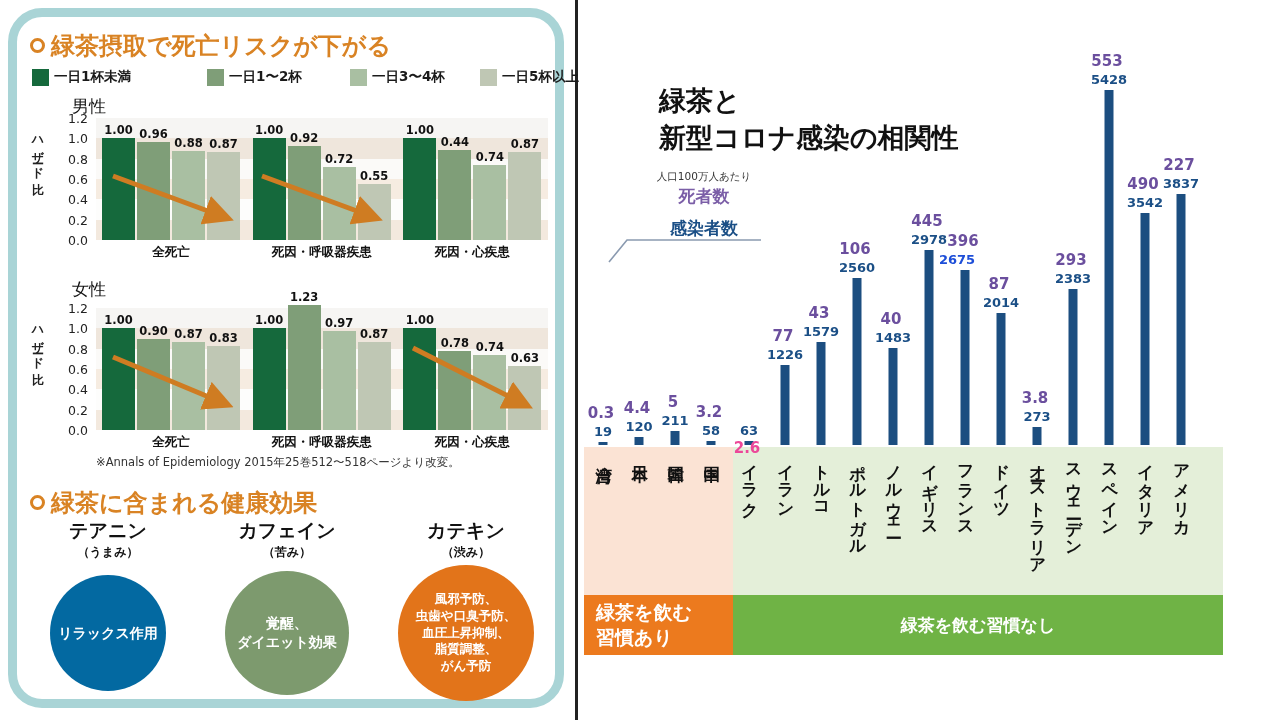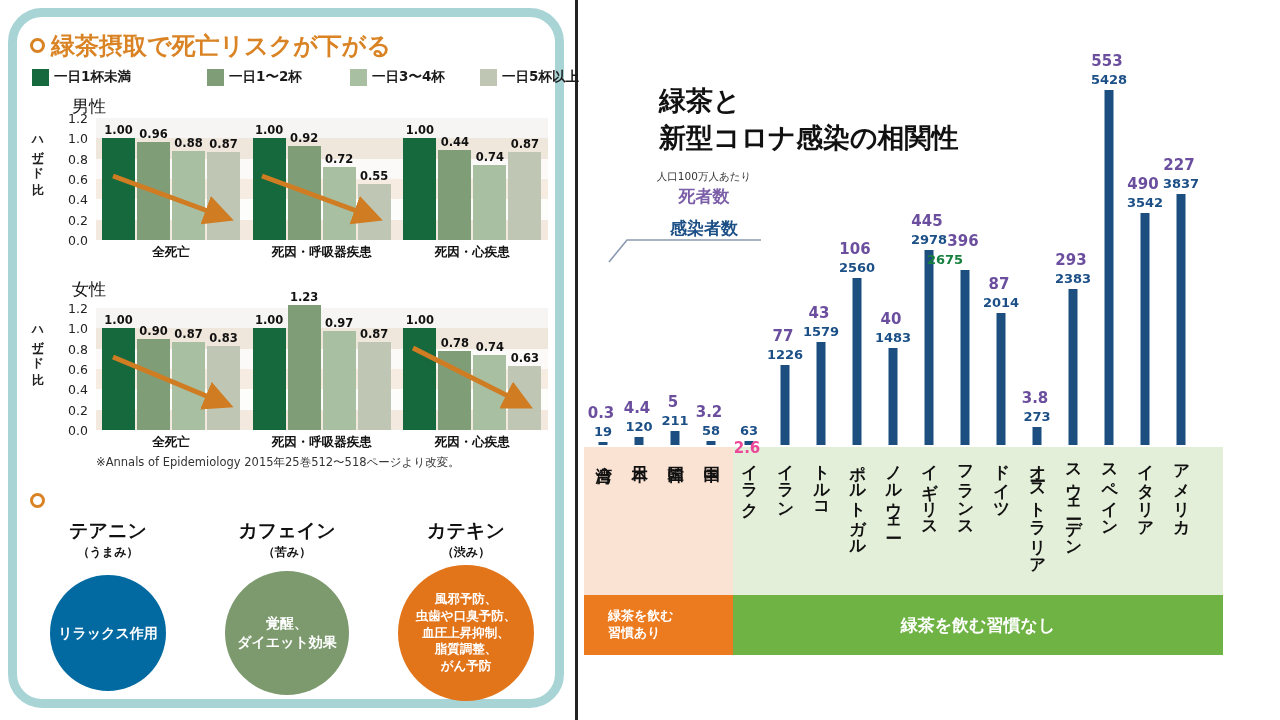--- a/index.html
+++ b/index.html
@@ -292,21 +292,21 @@
               <path d="M0,0 L6,3 L0,6 z" fill="#cf7c22"></path>
             </marker>
           </defs>
           <line x1="413" y1="348" x2="516" y2="400" stroke="#cf7c22" stroke-width="5" marker-end="url(#ah-female-chart-1)"></line>
         </svg>
       </div>
 
     <div class="srcnote" style="left:96px; top:455px;">※Annals of Epidemiology 2015年25巻512〜518ページより改変。</div>
 
     <div class="sec-title" style="left:30px; top:487px;">
-      <span class="ring"></span>
+      <span class="ring"></span><span>緑茶に含まれる健康効果</span>
     </div>
 
     <div id="components">
         <div class="comp-name" style="left: 108px; top: 518px;">
           <span class="n1">テアニン</span>
           <span class="n2">（うまみ）</span>
         </div>
         <div class="circle" style="left: 108px; top: 575px; width: 116px; height: 116px; background: #0369a1; font-size: 14px; white-space: pre-line;">リラックス作用</div>
         <div class="comp-name" style="left: 287px; top: 518px;">
           <span class="n1">カフェイン</span>
@@ -335,21 +335,21 @@
       <div id="lr-deaths">死者数</div>
       <div id="lr-cases">感染者数</div>
       <svg class="lr-line" style="left:-8px; top:36px;" width="190" height="70">
         <polyline points="8,56 26,34 160,34" fill="none" stroke="#8a9ab0" stroke-width="1.6"></polyline>
         <polyline points="2,96 20,74 160,74" fill="none" stroke="#8a9ab0" stroke-width="1.6"></polyline>
       </svg>
     </div>
 
     <div id="rplot">
         <div class="zone" style="left: 3px; top: 447px; width: 153px; height: 148px; background: rgb(251, 227, 212);"></div>
-        <div class="zonelabel" style="left: 3px; top: 595px; width: 153px; height: 60px; background: rgb(236, 122, 30); font-size: 13px; white-space: pre-line; justify-content: flex-start; padding-left: 24px; text-align: left;">緑茶を飲む
+        <div class="zonelabel" style="left: 3px; top: 595px; width: 153px; height: 60px; background: rgb(236, 122, 30); font-size: 19px; white-space: pre-line; justify-content: flex-start; padding-left: 12px; text-align: left;">緑茶を飲む
 習慣あり</div>
         <div class="zone" style="left: 152px; top: 447px; width: 490px; height: 148px; background: rgb(228, 239, 217);"></div>
         <div class="zonelabel" style="left: 152px; top: 595px; width: 490px; height: 60px; background: rgb(111, 179, 69); font-size: 17px; white-space: pre-line; justify-content: center;">緑茶を飲む習慣なし</div>
         <div class="cbar" style="left: 22px; height: 3px; top: 442px; background: rgb(28, 78, 128); width: 9px;"></div>
         <div class="ccase" style="left: 22px; top: 439px; color: rgb(27, 79, 134);">19</div>
         <div class="cdeath" style="left: 20px; top: 422px; color: rgb(107, 79, 158);">0.3</div>
         <div class="cname" style="left: 22px; top: 453px;">台湾</div>
         <div class="cbar" style="left: 58px; height: 7.84819px; top: 437.152px; background: rgb(28, 78, 128); width: 9px;"></div>
         <div class="ccase" style="left: 58px; top: 434.152px; color: rgb(27, 79, 134);">120</div>
         <div class="cdeath" style="left: 56px; top: 417.152px; color: rgb(107, 79, 158);">4.4</div>
@@ -380,21 +380,21 @@
         <div class="cname" style="left: 276px; top: 453px;">ポルトガル</div>
         <div class="cbar" style="left: 312px; height: 96.9906px; top: 348.009px; background: rgb(28, 78, 128);"></div>
         <div class="ccase" style="left: 312px; top: 345.009px; color: rgb(27, 79, 134);">1483</div>
         <div class="cdeath" style="left: 310px; top: 328.009px; color: rgb(107, 79, 158);">40</div>
         <div class="cname" style="left: 312px; top: 453px;">ノルウェー</div>
         <div class="cbar" style="left: 348px; height: 194.766px; top: 250.234px; background: rgb(28, 78, 128);"></div>
         <div class="ccase" style="left: 348px; top: 247.234px; color: rgb(27, 79, 134);">2978</div>
         <div class="cdeath" style="left: 346px; top: 230.234px; color: rgb(107, 79, 158);">445</div>
         <div class="cname" style="left: 348px; top: 453px;">イギリス</div>
         <div class="cbar" style="left: 384px; height: 174.949px; top: 270.051px; background: rgb(28, 78, 128);"></div>
-        <div class="ccase" style="left: 364px; top: 267.051px; color: #15803d;">2675</div>
+        <div class="ccase" style="left: 376px; top: 267.051px; color: #1d4ed8;">2675</div>
         <div class="cdeath" style="left: 382px; top: 250.051px; color: rgb(107, 79, 158);">396</div>
         <div class="cname" style="left: 384px; top: 453px;">フランス</div>
         <div class="cbar" style="left: 420px; height: 131.719px; top: 313.281px; background: rgb(28, 78, 128);"></div>
         <div class="ccase" style="left: 420px; top: 310.281px; color: rgb(27, 79, 134);">2014</div>
         <div class="cdeath" style="left: 418px; top: 293.281px; color: rgb(107, 79, 158);">87</div>
         <div class="cname" style="left: 420px; top: 453px;">ドイツ</div>
         <div class="cbar" style="left: 456px; height: 17.8546px; top: 427.145px; background: rgb(28, 78, 128); width: 9px;"></div>
         <div class="ccase" style="left: 456px; top: 424.145px; color: rgb(27, 79, 134);">273</div>
         <div class="cdeath" style="left: 454px; top: 407.145px; color: rgb(107, 79, 158);">3.8</div>
         <div class="cname" style="left: 456px; top: 453px;">オーストラリア</div>

